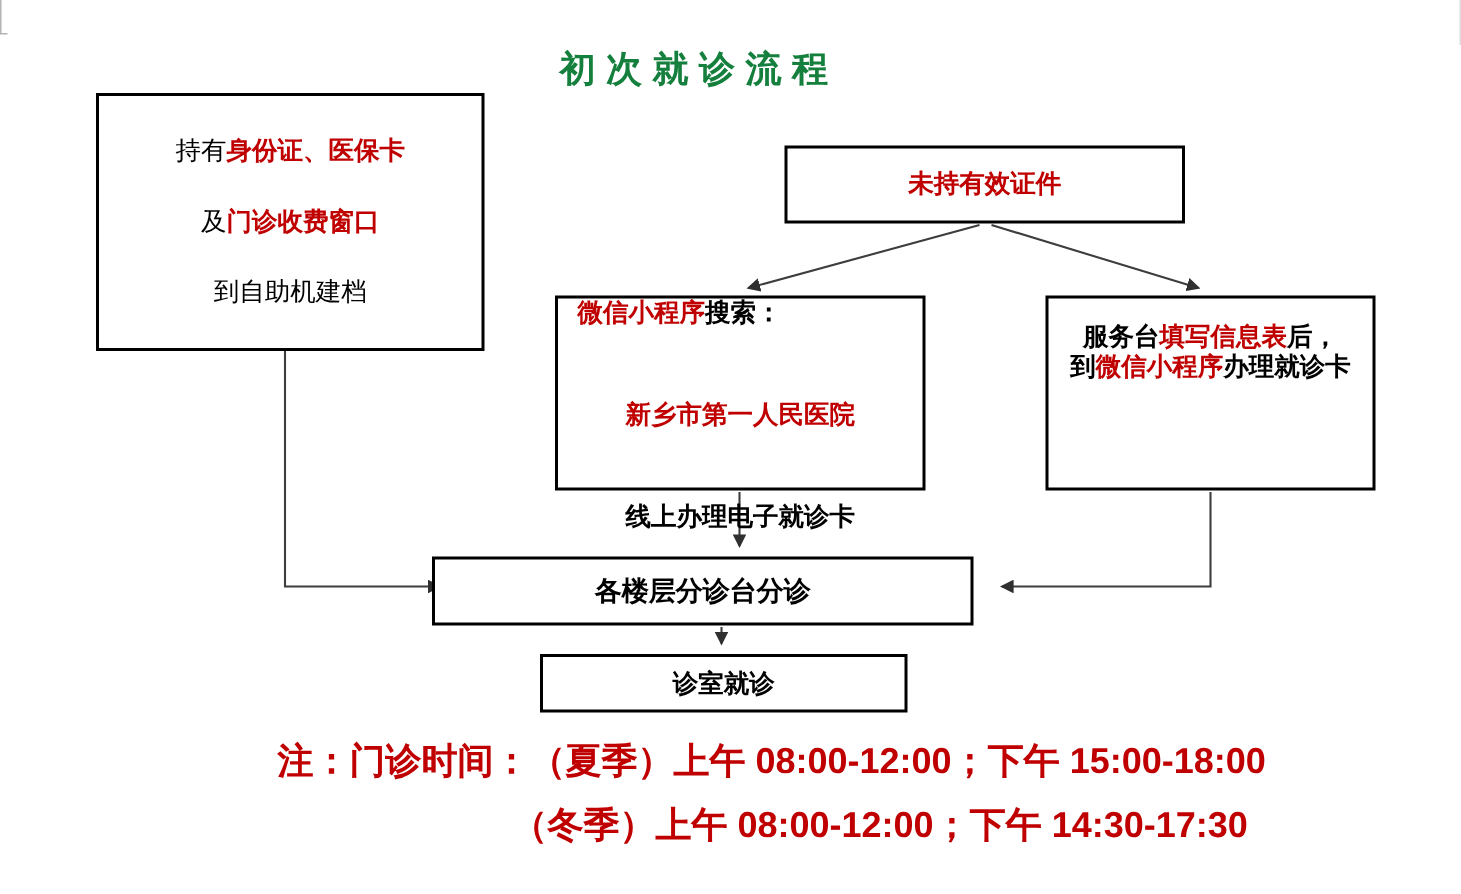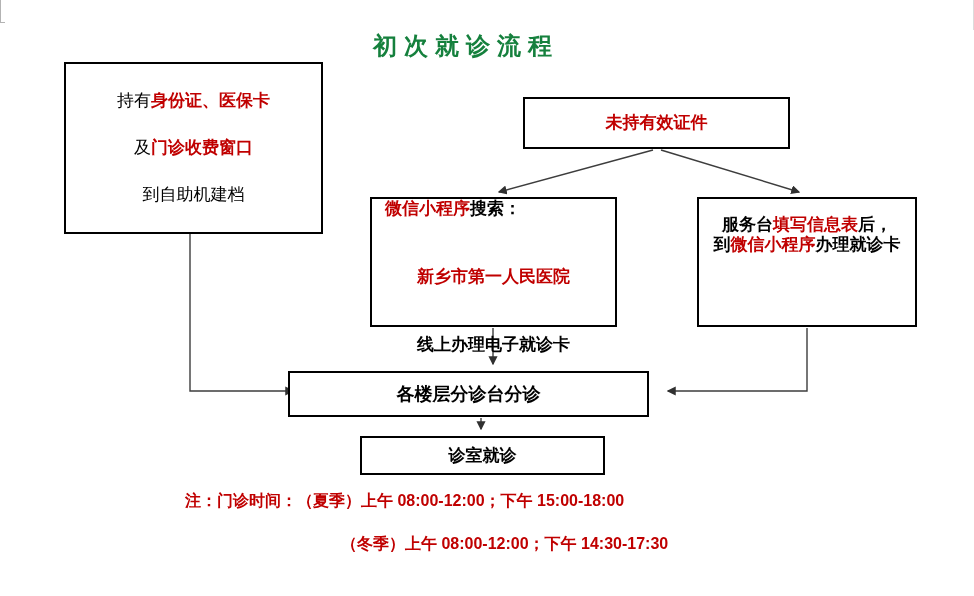--- a/index.html
+++ b/index.html
@@ -49,21 +49,21 @@
   .box-no-id        { left: 523px; top: 97px;  width: 267px; height: 52px;  }
   .box-wechat       { left: 370px; top: 197px; width: 247px; height: 130px; gap: 48px; }
   .box-wechat .align-left { align-self: flex-start; padding-left: 13px; }
   .box-service-desk { left: 697px; top: 197px; width: 220px; height: 130px;
                       justify-content: flex-start; padding-top: 16px; }
   .box-triage       { left: 288px; top: 371px; width: 361px; height: 46px; font-size: 18px; }
   .box-clinic       { left: 360px; top: 436px; width: 245px; height: 39px; }
 
   .note {
     position: absolute;
-    font-size: 16px;
+    font-size: 24px;
     font-weight: bold;
     color: #c00000;
     white-space: nowrap;
   }
   .note-1 { left: 185px; top: 491px; }
   .note-2 { left: 341px; top: 534px; }
 </style>
 </head>
 <body>
 

